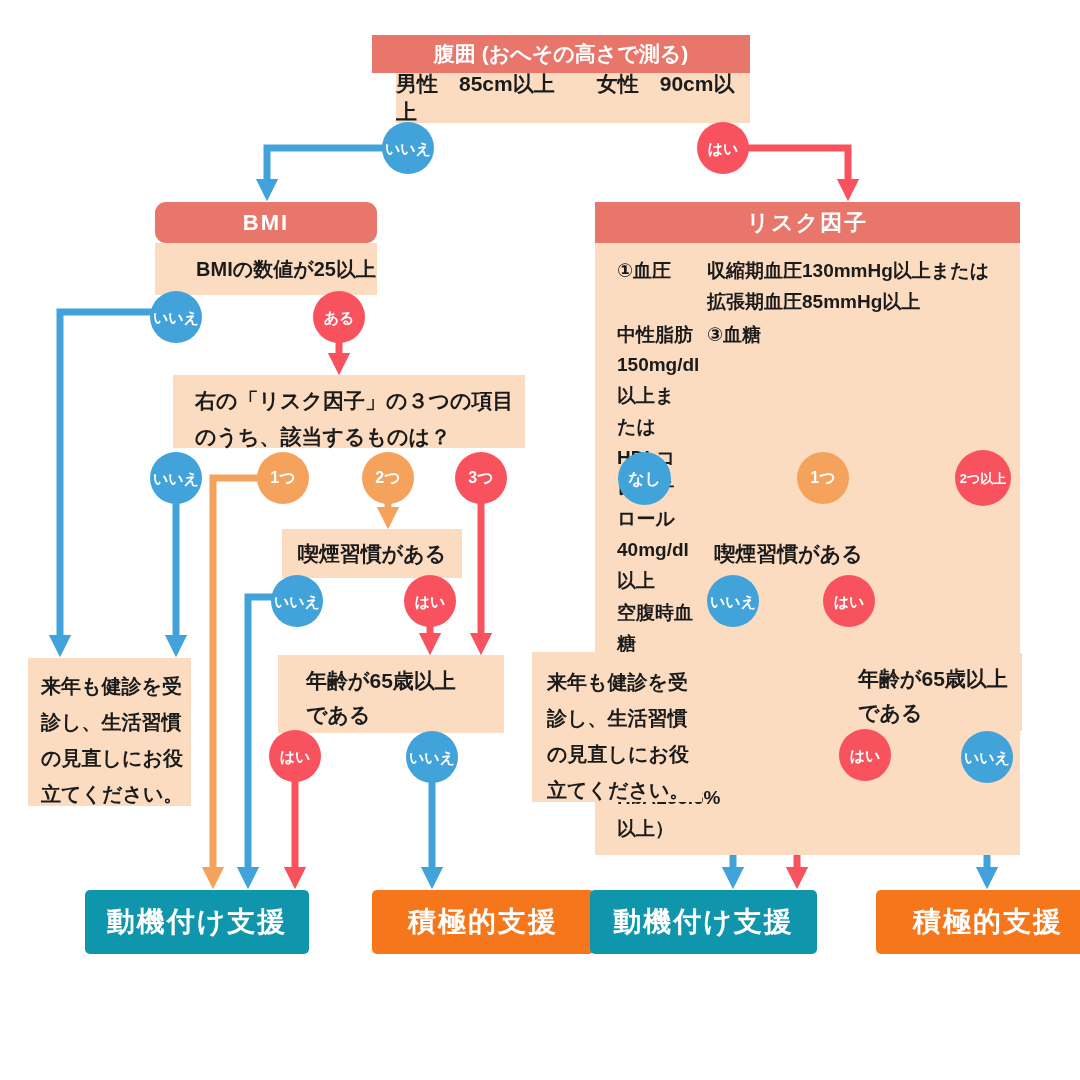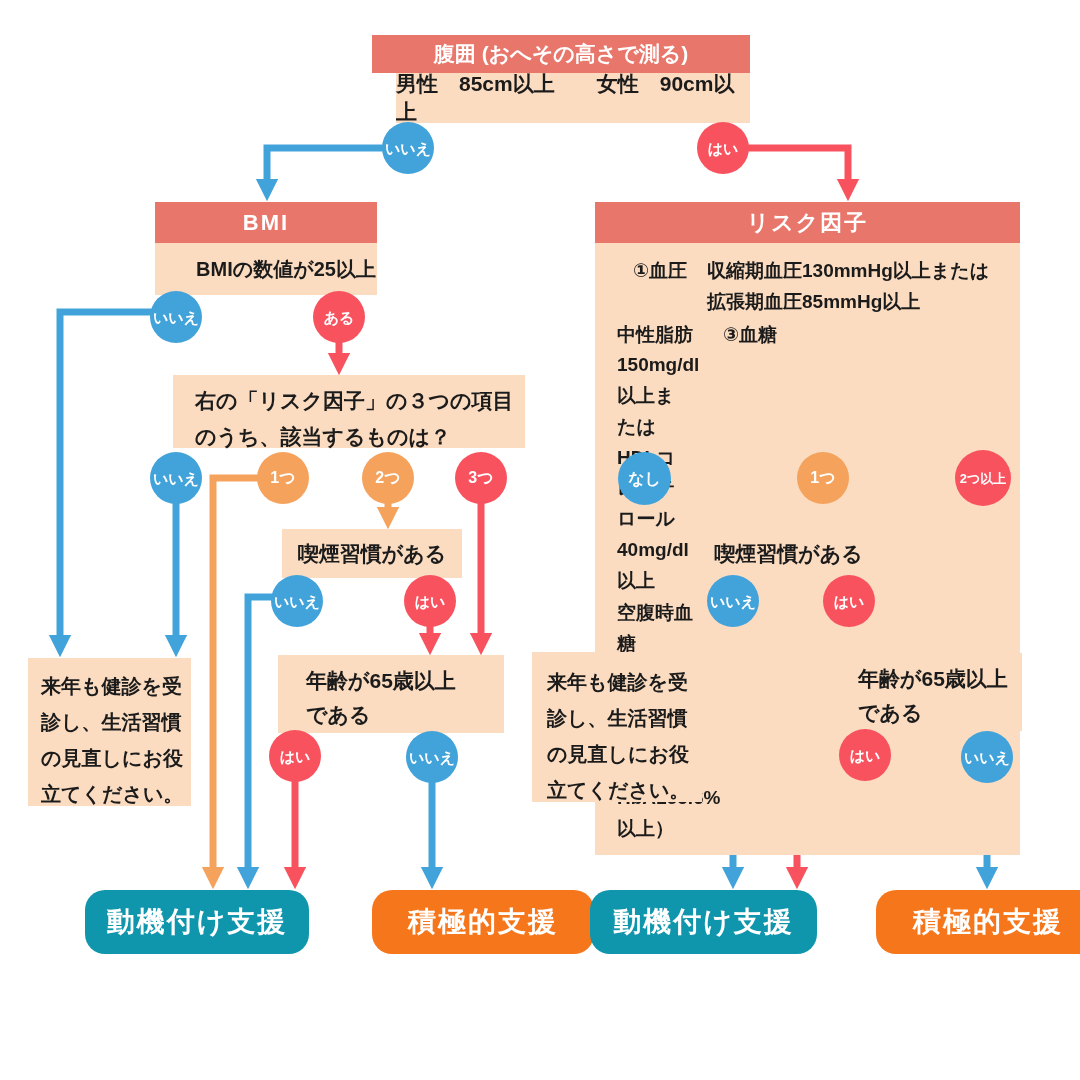--- a/index.html
+++ b/index.html
@@ -11,26 +11,26 @@
   .canvas{position:relative;width:1080px;height:1080px;background:#ffffff;overflow:hidden;}
   svg.wires{position:absolute;left:0;top:0;z-index:1;}
   .node{position:absolute;z-index:2;box-sizing:border-box;}
   .hdr{background:var(--salmon);color:#fff;font-weight:700;display:flex;align-items:center;justify-content:center;}
   .bdy{background:var(--peach);color:var(--ink);font-weight:700;}
   .center{display:flex;align-items:center;justify-content:center;}
   .prelines{white-space:pre-line;}
   .circle{position:absolute;z-index:3;border-radius:50%;color:#fff;font-weight:700;
           display:flex;align-items:center;justify-content:center;text-align:center;line-height:1;}
   .c-blue{background:var(--blue);} .c-red{background:var(--red);} .c-orange{background:var(--orange);}
-  .terminal{position:absolute;z-index:2;border-radius:20px;color:#fff;font-weight:700;
+  .terminal{position:absolute;z-index:2;border-radius:5px;color:#fff;font-weight:700;
             display:flex;align-items:center;justify-content:center;font-size:28px;letter-spacing:2px;}
   .t-teal{background:var(--teal);} .t-orange{background:var(--deeporange);margin-left:40px;}
   .risk-grid{display:grid;grid-template-columns:76px 1fr;column-gap:14px;row-gap:2px;
              padding:13px 10px 10px 22px;font-size:19px;line-height:1.62;}
-  .risk-grid .lab{white-space:nowrap;margin-left:16px;}
+  .risk-grid .lab{white-space:nowrap;}
   .wire{fill:none;stroke-width:7;}
   .w-blue{stroke:var(--blue);} .w-red{stroke:var(--red);} .w-orange{stroke:var(--orange);}
   .mk-blue{fill:var(--blue);} .mk-red{fill:var(--red);} .mk-orange{fill:var(--orange);}
 </style>
 </head>
 <body>
 
 <div class="canvas">
 
   <svg class="wires" width="1080" height="1080" viewBox="0 0 1080 1080">
@@ -65,21 +65,21 @@
     <polyline class="wire w-red" points="840,755 797,755 797,878" marker-end="url(#ar)"></polyline>
     <polyline class="wire w-blue" points="987,782 987,878" marker-end="url(#ab)"></polyline>
   </svg>
 
   <div class="node" style="left:372px;top:35px;width:378px;">
     <div class="hdr" style="height:38px;font-size:21px;">腹囲 (おへその高さで測る)</div>
     <div class="bdy center" style="height:50px;font-size:21px;margin-left:24px;">男性　85cm以上　　女性　90cm以上</div>
   </div>
 
   <div class="node" style="left:155px;top:202px;width:222px;">
-    <div class="hdr" style="height:41px;font-size:22px;letter-spacing:2px;">BMI</div>
+    <div class="hdr" style="height:41px;font-size:22px;letter-spacing:2px;border-radius:11px;">BMI</div>
     <div class="bdy center" style="height:52px;font-size:20px;padding-left:40px;">BMIの数値が25以上</div>
   </div>
 
   <div class="node" style="left:595px;top:202px;width:425px;">
     <div class="hdr" style="height:41px;font-size:22px;letter-spacing:2px;">リスク因子</div>
     <div class="bdy risk-grid">
       <div class="lab">①血圧</div>
       <div class="prelines">収縮期血圧130mmHg以上または
 拡張期血圧85mmHg以上</div>
       <div class="prelines">中性脂肪150mg/dl以上または

